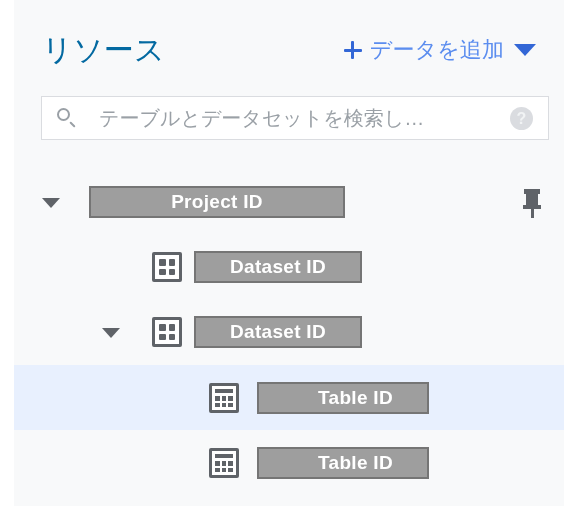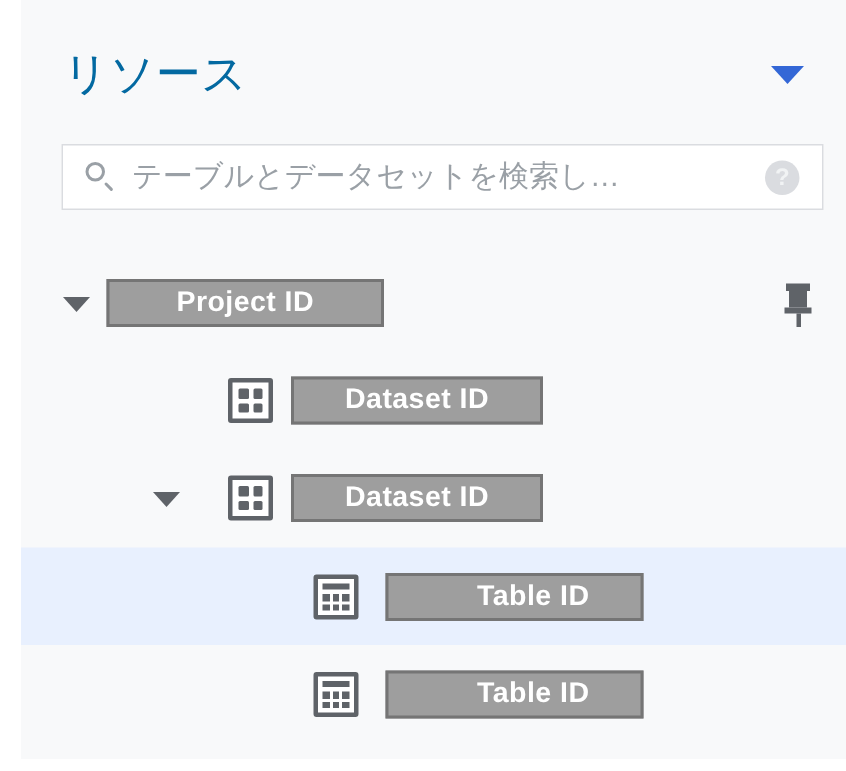--- a/index.html
+++ b/index.html
@@ -139,20 +139,21 @@
     flex: 1 1 auto;
     min-width: 0;
     border: none;
     outline: none;
     background: transparent;
     font-family: inherit;
     font-size: 20px;
     line-height: 24px;
     color: #3c4043;
     padding: 0;
+    margin-left: 11px;
   }
   .search-input::placeholder {
     color: #9aa0a6;
     opacity: 1;
   }
   .help-icon {
     flex: 0 0 auto;
     width: 23px;
     height: 23px;
     margin-right: 15px;
@@ -205,21 +206,21 @@
     color: #ffffff;
     font-size: 19px;
     font-weight: bold;
     letter-spacing: 0.3px;
     text-align: center;
     line-height: 28px;
     height: 32px;
     cursor: pointer;
     user-select: none;
   }
-  .chip-project { left: 57px; top: 16px; width: 185px; text-align: center; }
+  .chip-project { left: 75px; top: 16px; width: 256px; text-align: center; }
   .chip-dataset { left: 180px; top: 16px; width: 168px; text-align: center; }
   .chip-table   { left: 243px; top: 17px; width: 172px; padding-left: 25px; }
 
   
   .icon-dataset {
     position: absolute;
     left: 138px;
     top: 17px;
     width: 30px;
     height: 30px;
@@ -310,20 +311,24 @@
   }
 </style>
 </head>
 <body>
 
 <div class="panel">
 
   <div class="header">
     <div class="header-title">リソース</div>
     <div class="header-spacer"></div>
+    <div class="add-data-btn">
+      <span class="plus-icon"></span>
+      <span class="add-data-label">データを追加</span>
+    </div>
     <div class="caret-down"></div>
   </div>
 
   <div class="search-row">
     <span class="search-icon"></span>
     <input class="search-input" type="text" value="" placeholder="テーブルとデータセットを検索し…" style="">
     <span class="help-icon">?</span>
   </div>
 
   <div class="tree">

